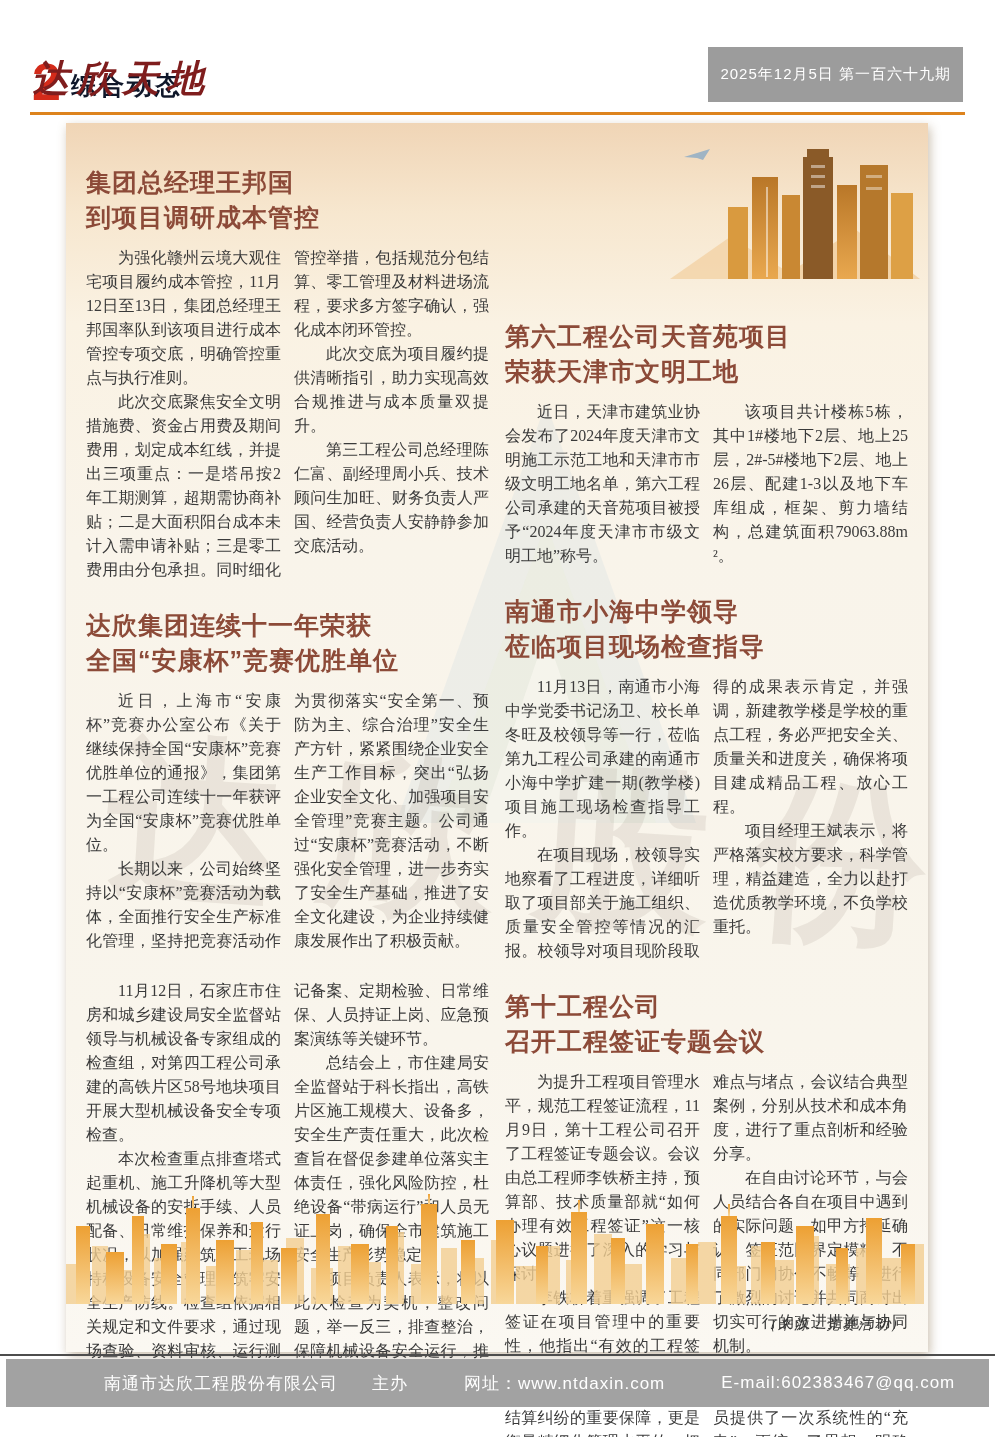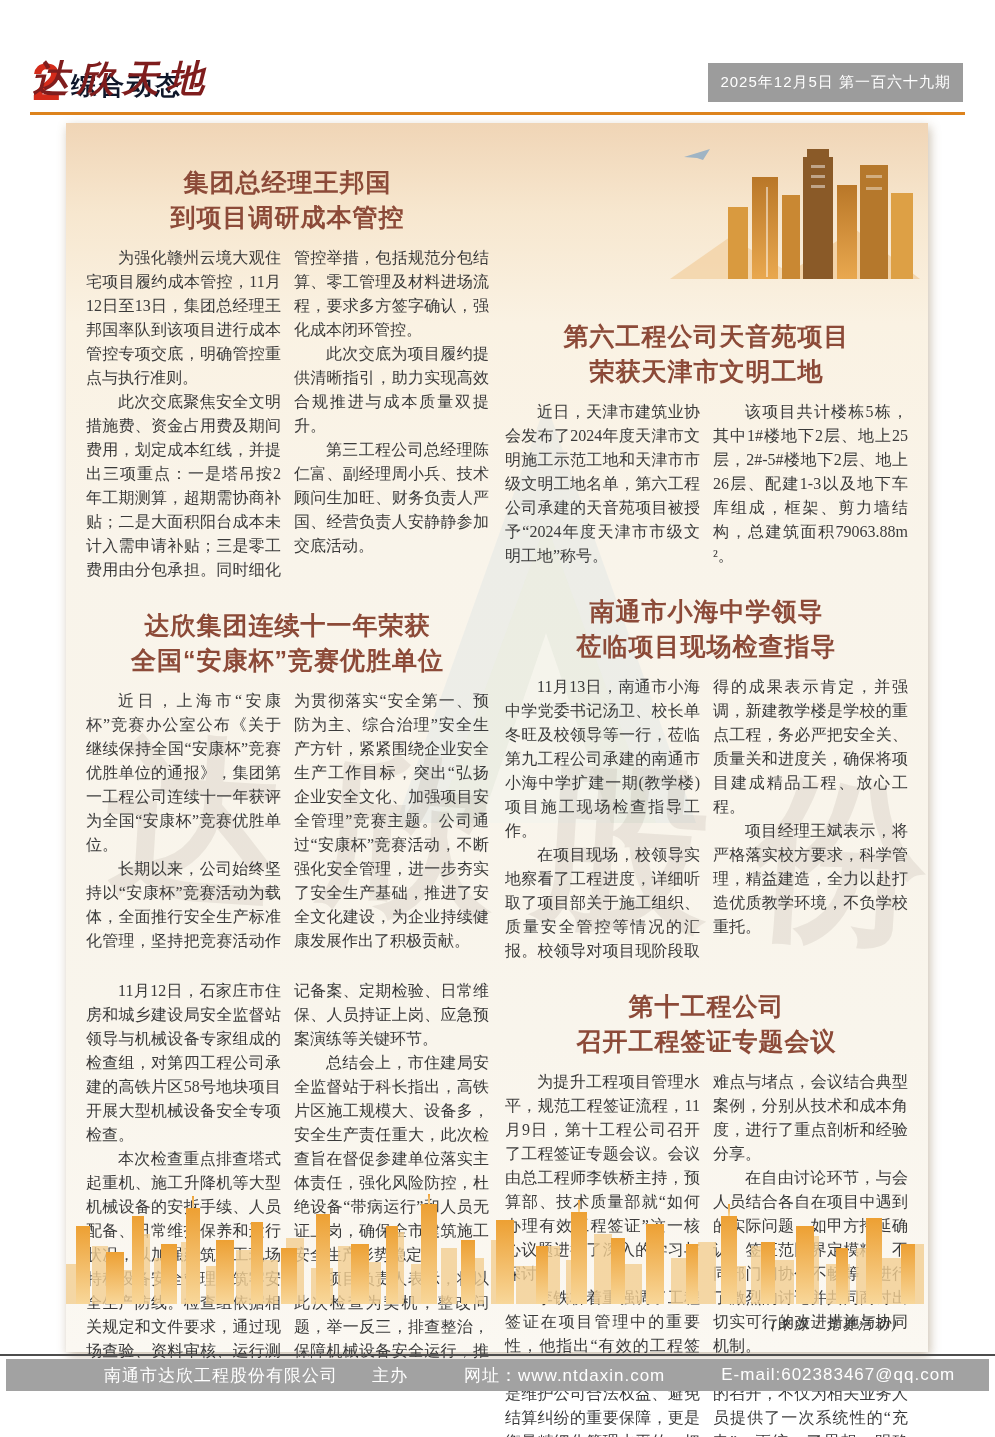--- a/index.html
+++ b/index.html
@@ -23,21 +23,21 @@
     font-size:25px;font-weight:bold;color:#0f172a;letter-spacing:3px;padding-bottom:4px;
   }
   .masthead{
     position:absolute;left:0;right:0;bottom:2px;text-align:left;pointer-events:none;
     font-family:"Liberation Serif","DejaVu Serif",serif;
     font-size:37px;font-weight:bold;font-style:italic;color:#7f1d1d;letter-spacing:8px;
   }
   .issue-box{
     background:#9c9c9c;color:#ffffff;
     font-family:"Liberation Sans","DejaVu Sans",sans-serif;
-    font-size:15px;padding:10px 12px;margin-bottom:4px;letter-spacing:1px;z-index:2;
+    font-size:15px;padding:18px 12px;margin-bottom:4px;letter-spacing:1px;z-index:2;
   }
   .header-rule{
     position:absolute;left:30px;right:30px;top:112px;height:3px;background:#dd831d;
   }
   
   .sheet{
     position:absolute;left:66px;top:123px;width:862px;height:1229px;
     background:linear-gradient(180deg,#f0d5b6 0%,#f7e7cf 90px,#faf2e3 200px,#f9f4ea 420px,#f9f5ec 75%,#fbf8f2 100%);
     box-shadow:2px 4px 10px rgba(140,115,80,0.45);
   }
@@ -51,39 +51,39 @@
   .top-skyline{position:absolute;right:8px;top:6px;pointer-events:none;}
   .bottom-skyline{position:absolute;left:0;bottom:48px;pointer-events:none;}
   
   .articles{
     position:relative;display:grid;grid-template-columns:1fr 1fr;
     column-gap:16px;padding:42px 20px 0 20px;
   }
   .col{display:flex;flex-direction:column;gap:26px;}
   .illustration-spacer{height:128px;}
   .article-title{
-    margin:0 0 12px 0;text-align:center;
+    margin:0 0 12px 0;text-align:left;
     font-family:"Liberation Sans","DejaVu Sans",sans-serif;
     font-size:25px;font-weight:bold;color:#8c4a38;
     line-height:1.38;letter-spacing:1px;white-space:pre-line;
   }
   .article-body{
     column-count:2;column-gap:13px;
     font-size:16px;line-height:1.5;color:#3a3a3a;
     text-align:justify;
   }
   .article-body p{margin:0;text-indent:2em;word-break:break-all;}
   
   .source-note{
     position:absolute;right:22px;bottom:18px;
     font-size:14px;font-style:italic;color:#333;letter-spacing:2px;
   }
   .footer-rule{position:absolute;left:0;right:0;top:1354px;height:2px;background:#4d4d4d;}
   .footer-bar{
-    position:absolute;left:6px;right:6px;top:1359px;height:32px;background:#a2a2a2;
+    position:absolute;left:6px;right:6px;top:1359px;height:48px;background:#a2a2a2;
     display:flex;align-items:center;gap:56px;padding-left:98px;box-sizing:border-box;
     font-family:"Liberation Sans","DejaVu Sans",sans-serif;
     font-size:17px;color:#ffffff;letter-spacing:1px;
   }
   .footer-group{display:flex;gap:34px;}
 </style>
 </head>
 <body>
 
 <div class="page-header">

